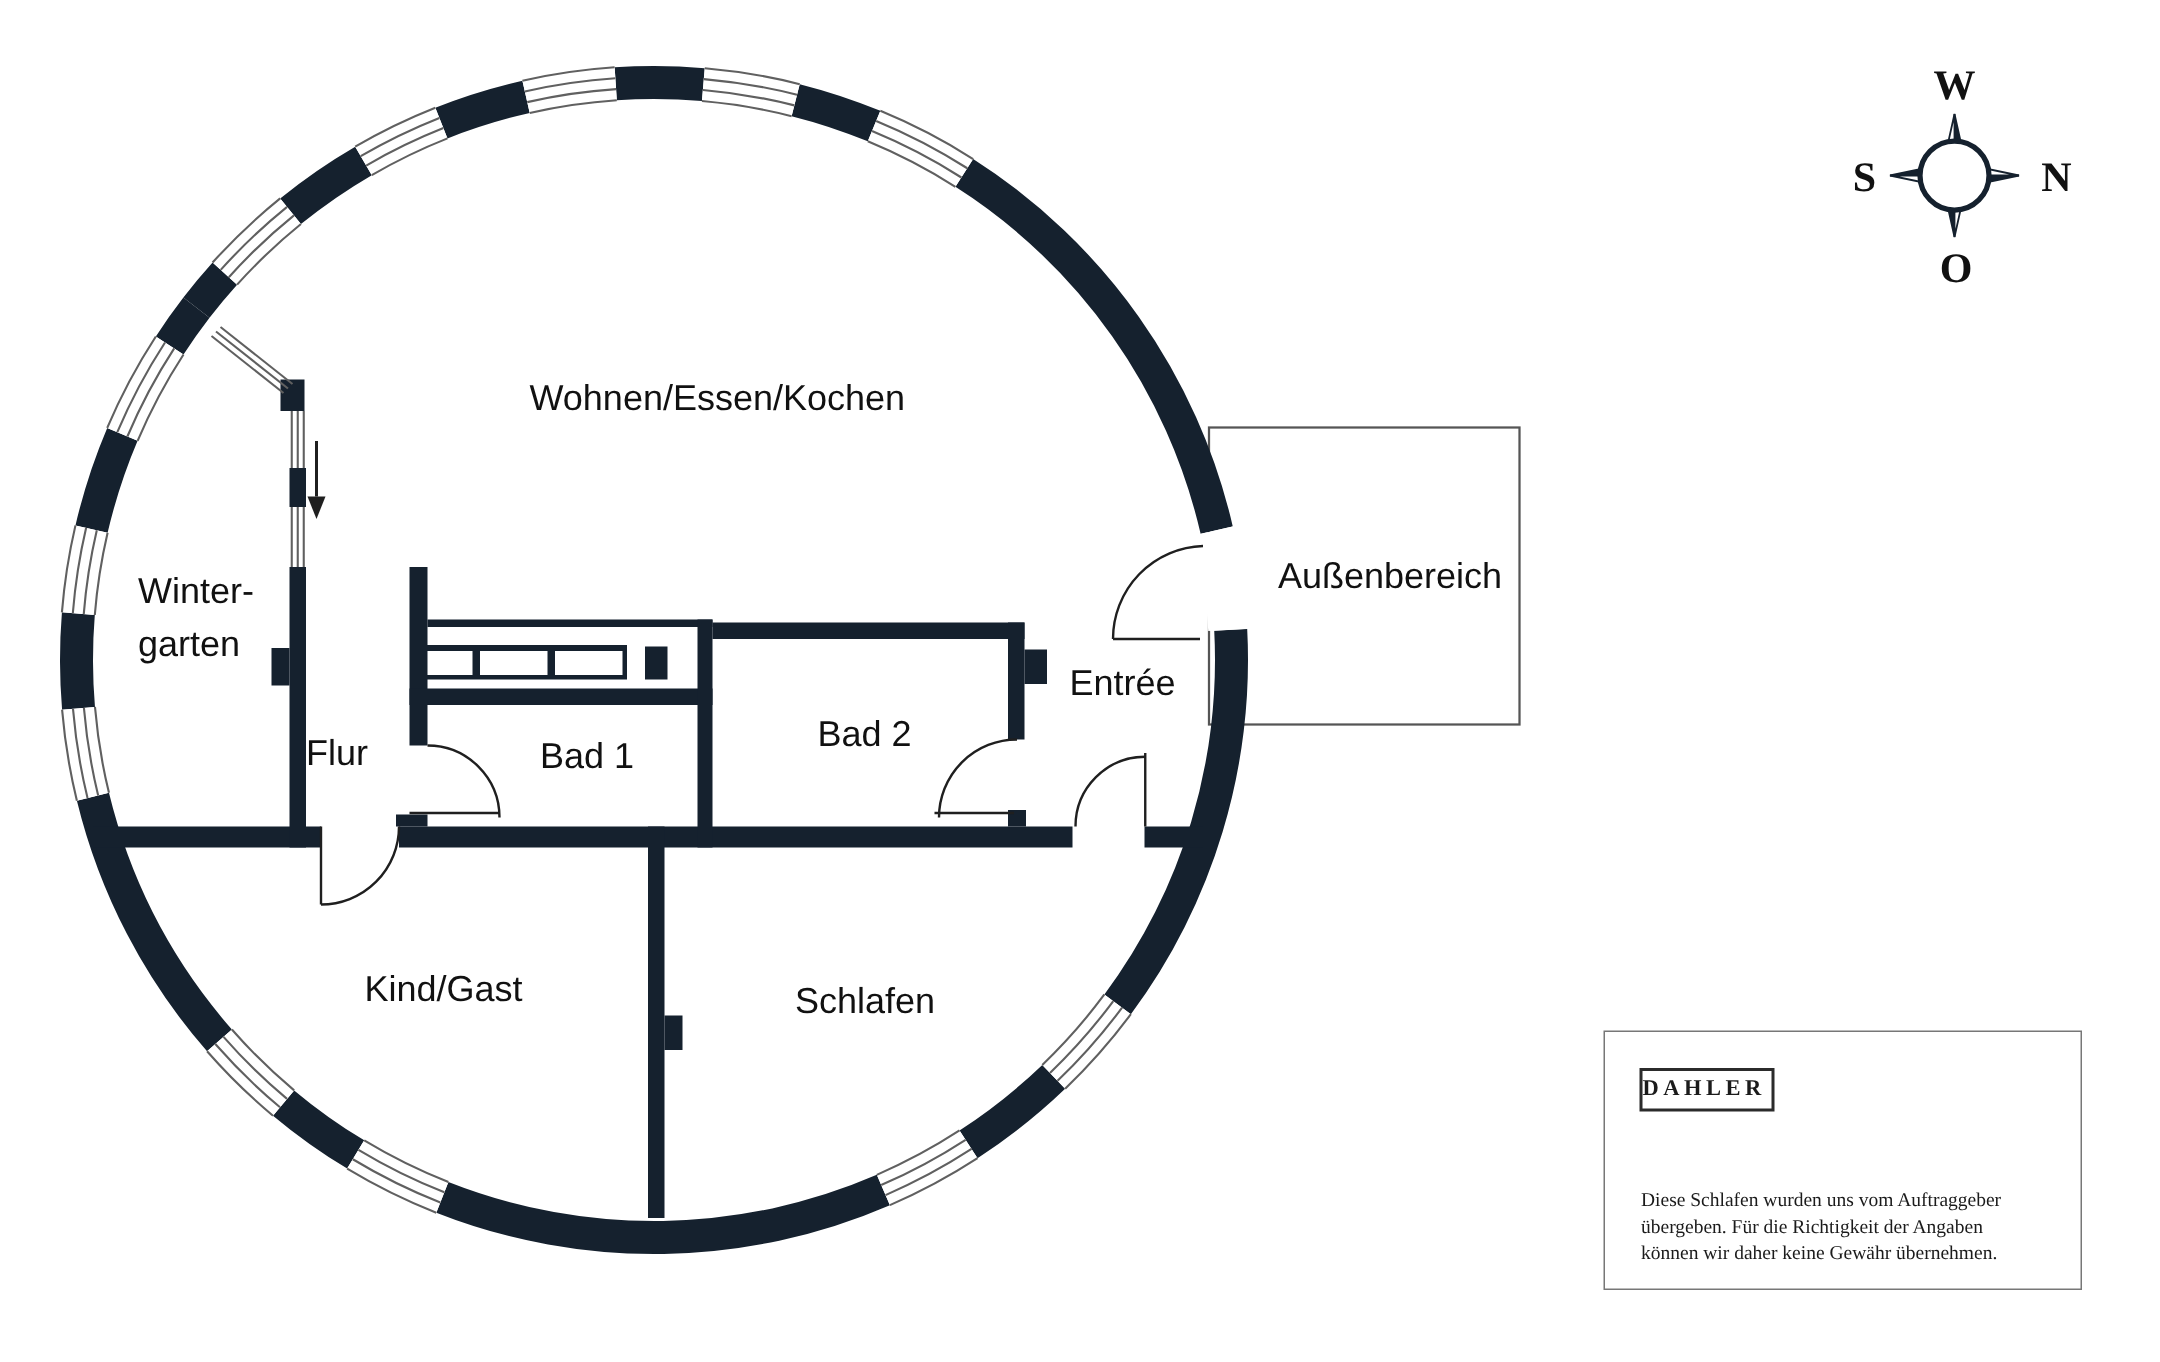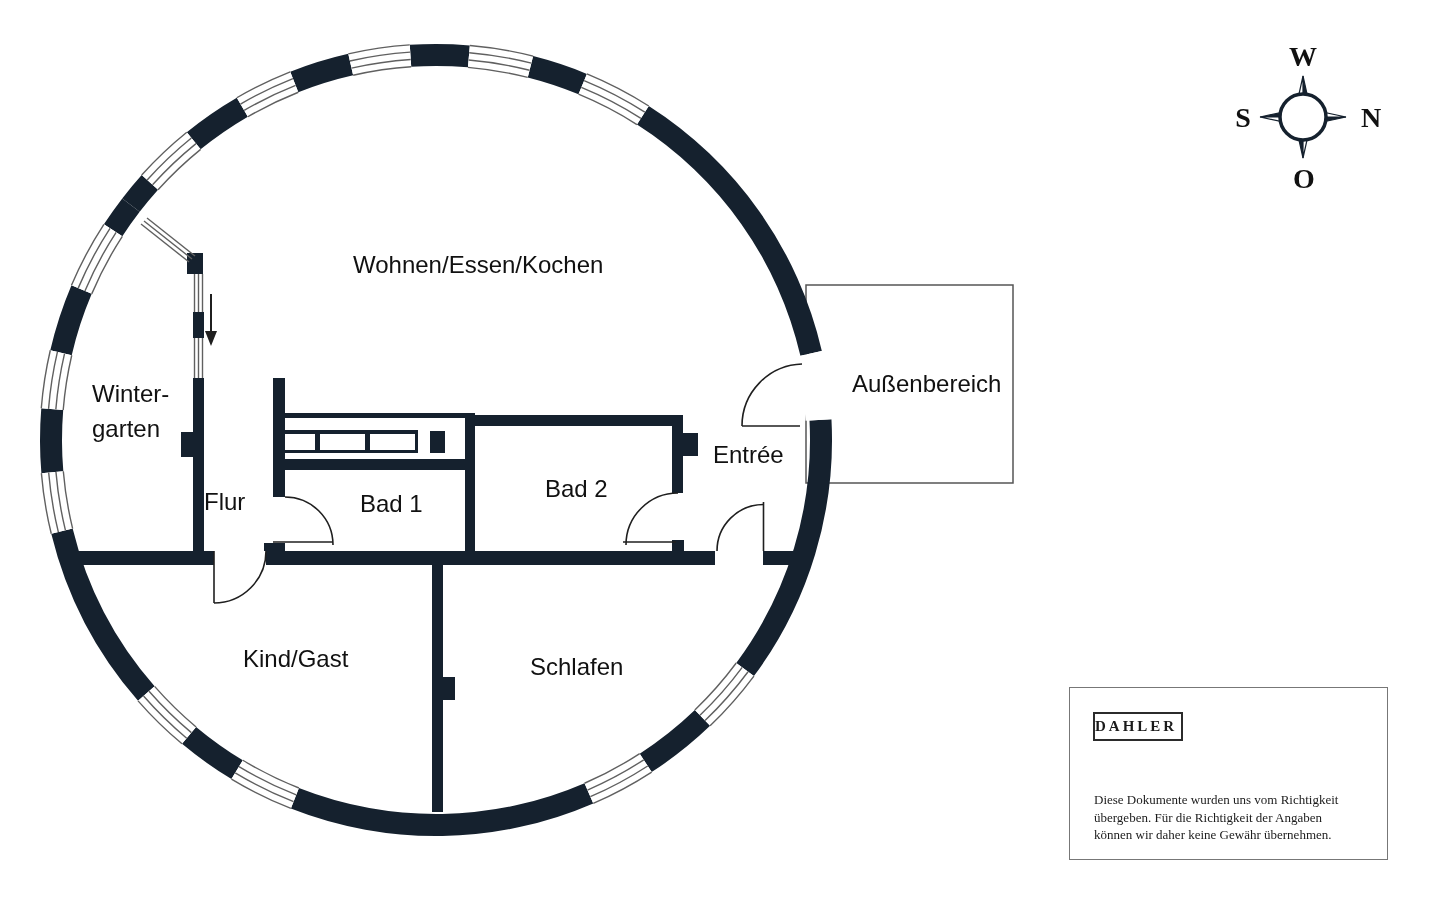--- a/index.html
+++ b/index.html
@@ -189,18 +189,18 @@
     <text class="compass-letter" x="1303" y="66" text-anchor="middle">W</text>
     <text class="compass-letter" x="1371" y="127" text-anchor="middle">N</text>
     <text class="compass-letter" x="1243" y="127" text-anchor="middle">S</text>
     <text class="compass-letter" x="1304" y="188" text-anchor="middle">O</text>
   </g>
 </svg>
 
 <div class="disclaimer-box">
   <div class="dahler-logo">DAHLER</div>
   <div class="disclaimer-text">
-    <div>Diese Dokumente wurden uns vom Richtigkeit</div>
+    <div>Diese Schlafen wurden uns vom Auftraggeber</div>
     <div>übergeben. Für die Richtigkeit der Angaben</div>
     <div>können wir daher keine Gewähr übernehmen.</div>
   </div>
 </div>
 </div>
 
 </body></html>

